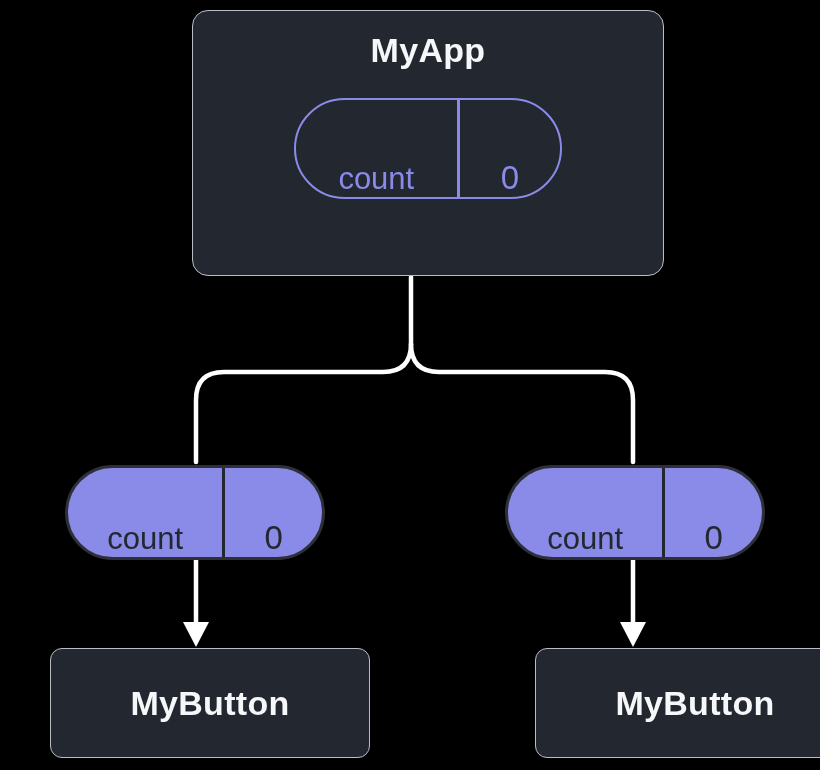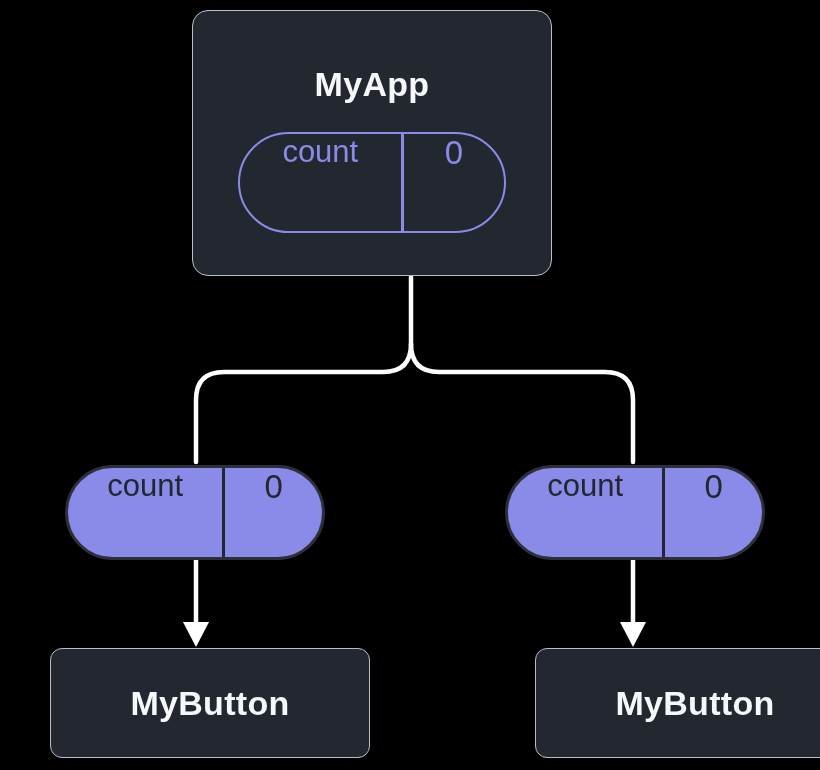--- a/index.html
+++ b/index.html
@@ -34,47 +34,47 @@
   }
   .node {
     position: absolute;
     background: var(--node-fill, #23272F);
     border: 1.5px solid var(--node-border, rgba(255,255,255,0.7));
     box-sizing: border-box;
     color: var(--node-text, #F6F7F9);
   }
   .node.root {
     left: 192px; top: 10px;
-    width: 360px; height: 266px;
+    width: 472px; height: 266px;
     border-radius: 16px;
     display: flex;
     flex-direction: column;
     align-items: center;
-    padding-top: 54px;
+    padding-top: 20px;
     gap: 28px;
   }
   .node.leaf {
     width: 320px; height: 110px;
     border-radius: 12px;
     display: flex;
     align-items: center;
     justify-content: center;
     margin-left: 40px;
   }
   .node.leaf.left  { left: 10px;  top: 648px; }
   .node.leaf.right { left: 495px; top: 648px; }
   .node-title {
     font-size: 34px;
     font-weight: 700;
     letter-spacing: 0.3px;
     color: var(--node-text, #F6F7F9);
   }
   .pill {
     display: flex;
-    align-items: flex-start;
+    align-items: flex-end;
     box-sizing: border-box;
     font-size: 31px;
   }
   .pill .cell {
     display: flex;
     align-items: center;
     justify-content: center;
   }
   .pill .cell.label { flex: 1.6; }
   .pill .cell.value { flex: 1; font-size: 33px; }

